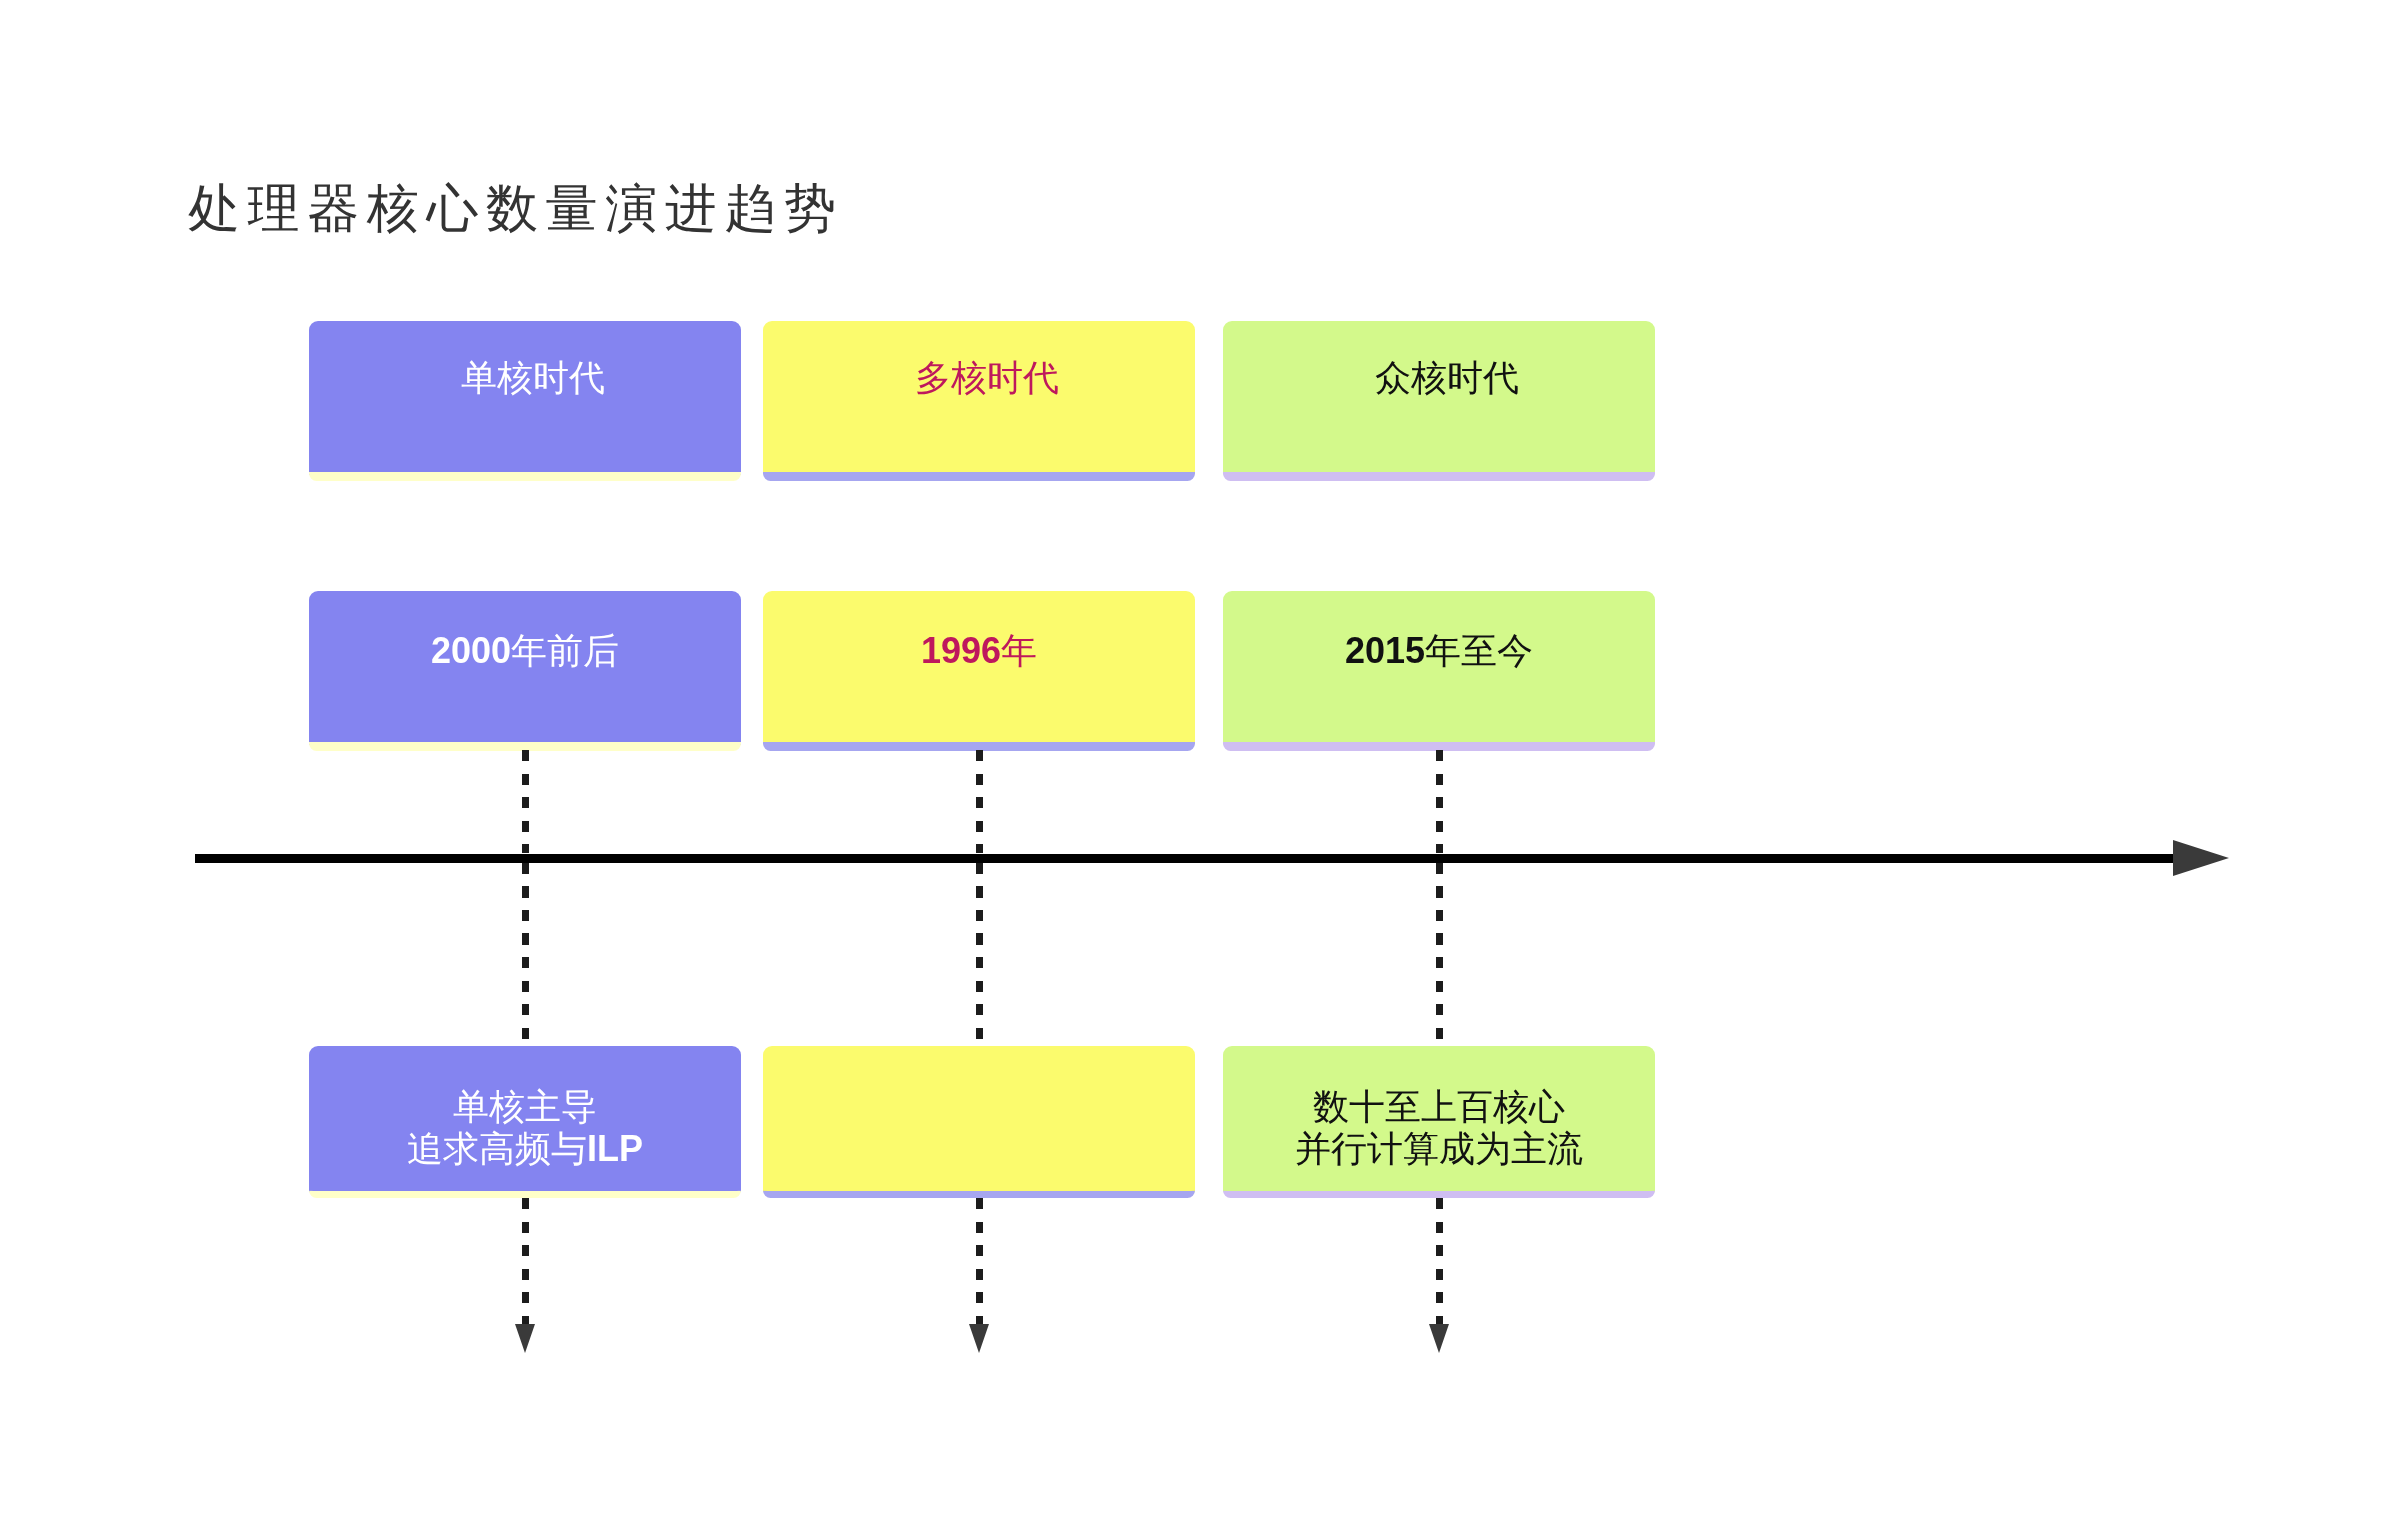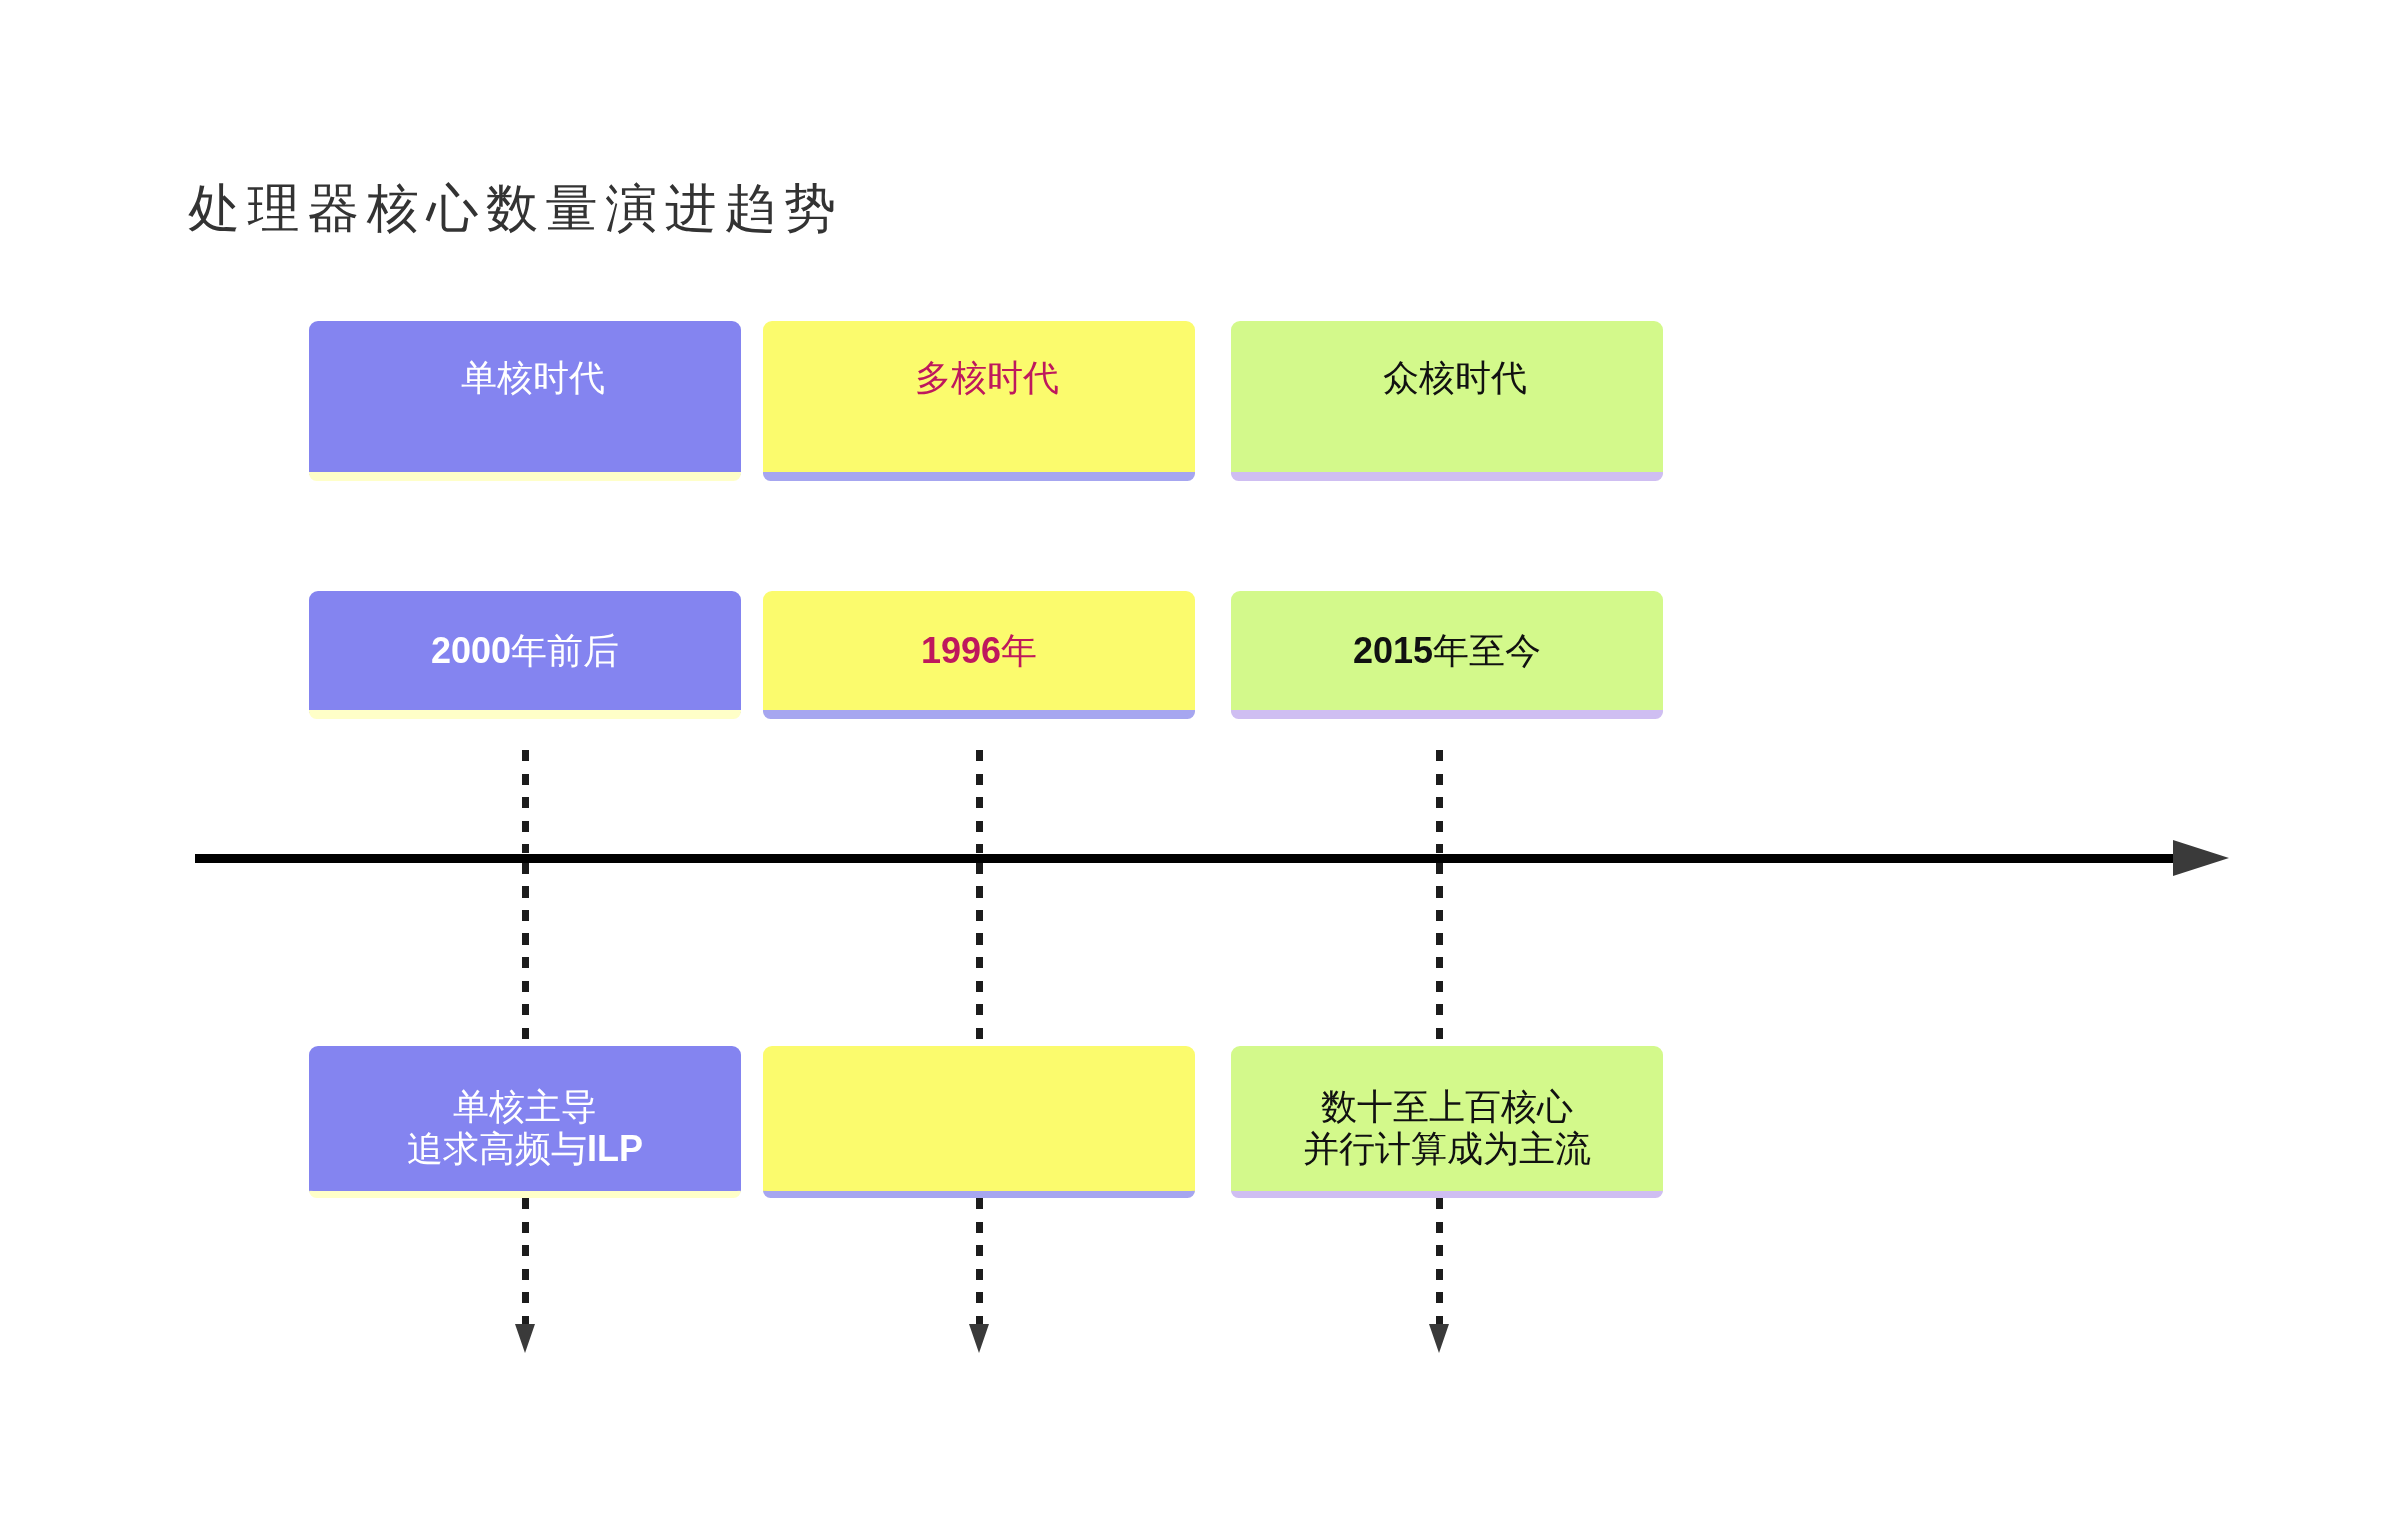--- a/index.html
+++ b/index.html
@@ -11,26 +11,26 @@
     position:absolute;left:188px;top:183px;margin:0;
     font-size:52px;line-height:1.0;font-weight:500;letter-spacing:7.6px;color:#333333;
     white-space:nowrap;
   }
   .box{
     position:absolute;width:432px;box-sizing:border-box;text-align:center;
     font-size:36px;line-height:42px;border-radius:9px 9px 7.6px 7.6px;
     white-space:nowrap;
   }
   .row-era   {top:321px;height:160px;padding-top:36px;padding-left:16px;}
-  .row-period{top:591px;height:128px;padding-top:39px;}
+  .row-period{top:591px;height:160px;padding-top:39px;}
   .row-desc  {top:1046px;height:152px;padding-top:40px;border-bottom-width:7.6px !important;}
   .c0{left:309px;}  .c1{left:763px;}  .c2{left:1223px;}
   .colA{background:#8484f0;border-bottom:9px solid #ffffc8;color:#ffffff;}
   .colB{background:#fbfb6d;border-bottom:9px solid #a6a6f0;color:#be185d;}
-  .colC{background:#d3f98b;border-bottom:9px solid #cfbef2;color:#111111;margin-left:8px;}
+  .colC{background:#d3f98b;border-bottom:9px solid #cfbef2;color:#111111;}
   .box b{font-weight:bold;font-family:"Liberation Sans","DejaVu Sans",sans-serif;}
   
   .vdash{
     position:absolute;width:6.8px;
     background:repeating-linear-gradient(180deg,#1c1c1c 0 11.4px,transparent 11.4px 23.5px);
   }
   .x0{left:522px;} .x1{left:976px;} .x2{left:1436px;}
   .segA{top:750px;height:103px;}
   .segB{top:863px;height:183px;}
   .segC{top:1198px;height:127px;}

